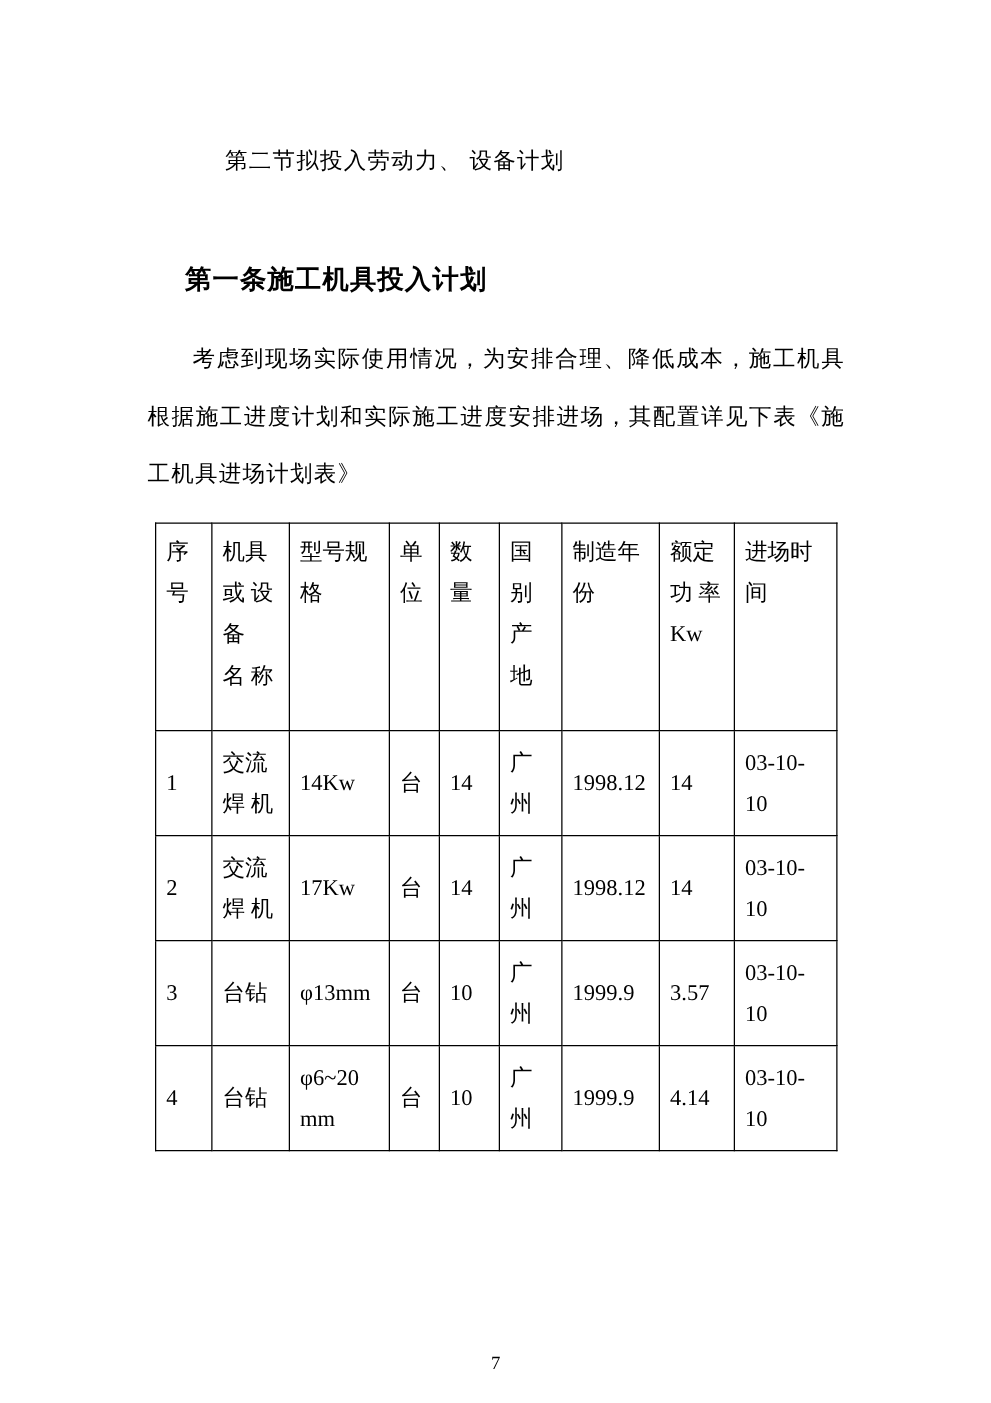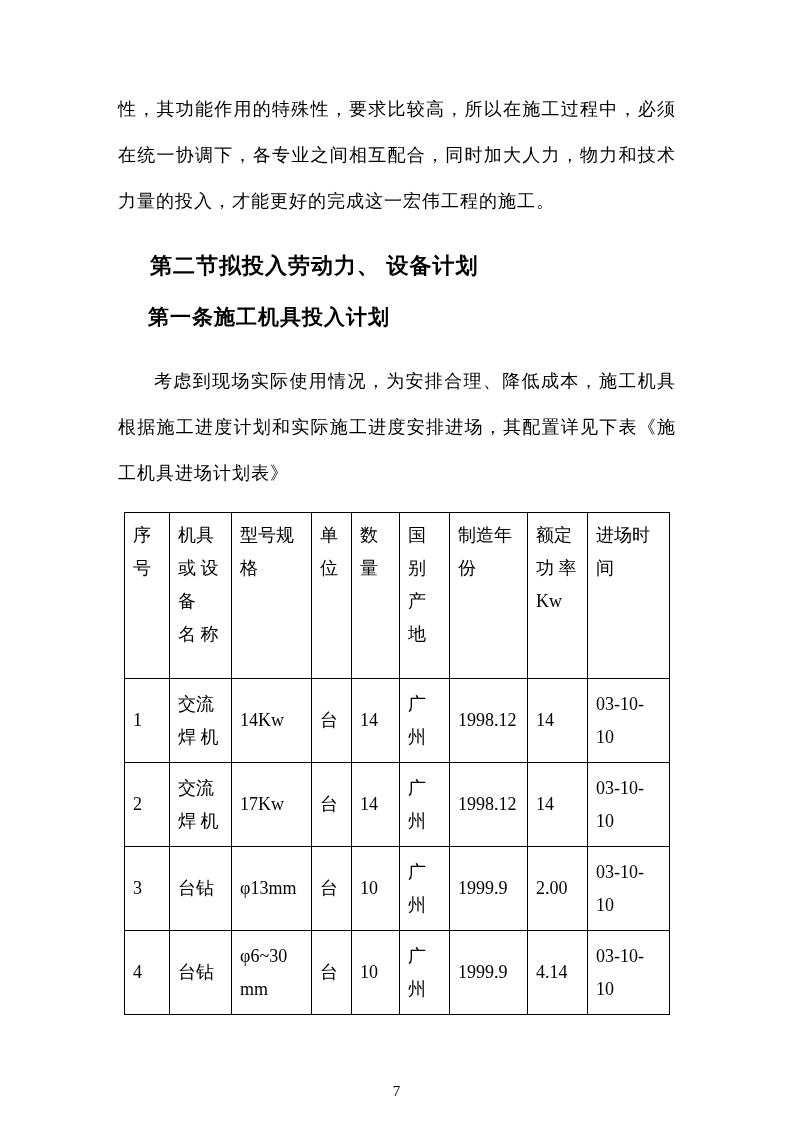--- a/index.html
+++ b/index.html
@@ -23,28 +23,28 @@
     padding: 86px 117px 0 118px;
   }
   .body-text {
     font-size: 18px;
     line-height: 46px;
     text-align: justify;
     letter-spacing: 1px;
   }
   .heading-1 {
     margin-top: 26px;
-    margin-left: 32px;
-    font-size: 22px;
-    font-weight: bold;
+    margin-left: 62px;
+    font-size: 18px;
+    font-weight: normal;
     letter-spacing: 1px;
     line-height: 32px;
   }
   .heading-2 {
-    margin-top: 20px;
+    margin-top: 64px;
     margin-left: 30px;
     font-size: 21px;
     font-weight: bold;
     letter-spacing: 1px;
     line-height: 30px;
   }
   .indent-2 {
     margin-top: 26px;
     text-indent: 2em;
     font-family: Liberation Serif, serif;
@@ -91,21 +91,20 @@
     text-align: center;
     font-size: 15px;
   }
 </style>
 </head>
 <body>
 
 <div class="page">
   <div class="content">
 
-    <p class="body-text">性，其功能作用的特殊性，要求比较高，所以在施工过程中，必须在统一协调下，各专业之间相互配合，同时加大人力，物力和技术力量的投入，才能更好的完成这一宏伟工程的施工。</p>
 
     <h1 class="heading-1">第二节拟投入劳动力、 设备计划</h1>
 
     <h2 class="heading-2">第一条施工机具投入计划</h2>
 
     <p class="body-text indent-2">考虑到现场实际使用情况，为安排合理、降低成本，施工机具根据施工进度计划和实际施工进度安排进场，其配置详见下表《施工机具进场计划表》</p>
 
     <table class="equip">
       <colgroup>
         <col class="col-seq">
@@ -174,28 +173,28 @@
         </tr>
         <tr>
           <td>3</td>
           <td>台钻</td>
           <td>φ13mm</td>
           <td>台</td>
           <td>10</td>
           <td>广
 州</td>
           <td>1999.9</td>
-          <td>2.00</td>
+          <td>3.57</td>
           <td>03-10-
 10</td>
         </tr>
         <tr>
           <td>4</td>
           <td>台钻</td>
-          <td>φ6~30
+          <td>φ6~20
 mm</td>
           <td>台</td>
           <td>10</td>
           <td>广
 州</td>
           <td>1999.9</td>
           <td>4.14</td>
           <td>03-10-
 10</td>
         </tr>

